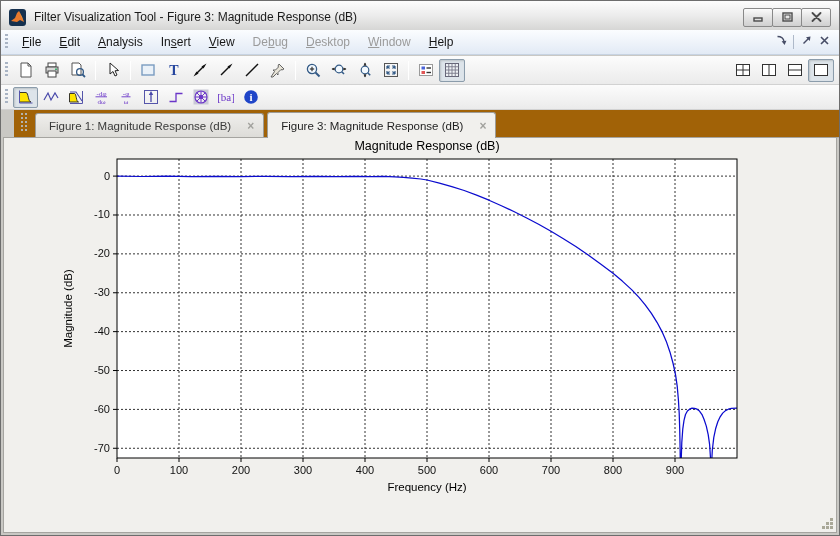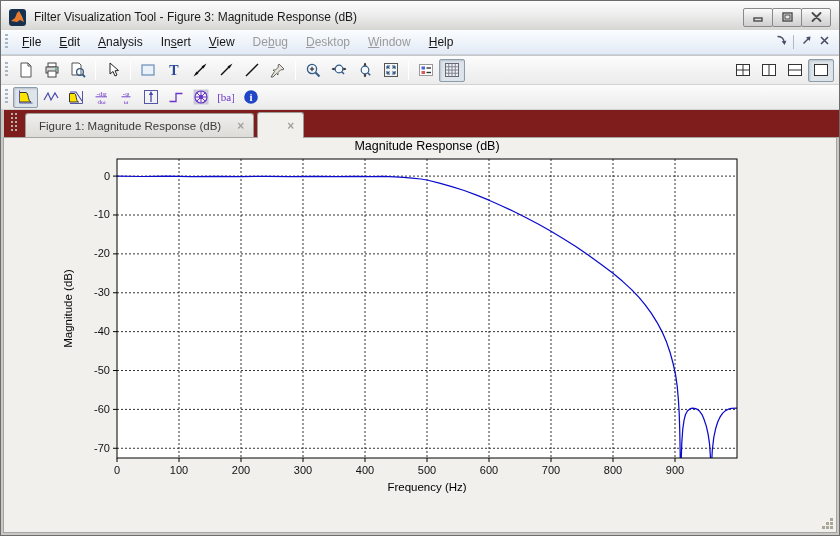--- a/index.html
+++ b/index.html
@@ -39,21 +39,21 @@
   #toolbar-analysis{top:85px;height:25px;}
   .tb-btn{width:26px;height:23px;display:flex;align-items:center;justify-content:center;
     border:1px solid transparent;border-radius:2px;flex:0 0 auto;}
   #toolbar-analysis .tb-btn{width:25px;height:21px;text-decoration:underline;}
   .tb-btn.pressed{background:#dde4ea;border:1px solid #8b9cab;
     box-shadow:inset 1px 1px 2px rgba(0,0,0,.15);}
   .tb-sep{width:1px;height:19px;background:#c3c3c3;border-right:1px solid #ffffff;
     margin:0 4px;flex:0 0 auto;}
   .tb-right{margin-left:auto;display:flex;}
   
-  .tabbar{position:absolute;left:4px;right:1px;top:110px;height:28px;background:#7f1d1d;
+  .tabbar{position:absolute;left:14px;right:1px;top:110px;height:28px;background:#a16207;
     border-bottom:1px solid #b1b0ac;display:flex;align-items:flex-end;padding:0 0 0 7px;}
   .tab-grip{width:6px;height:18px;margin:0 8px 3px 0;align-self:center;
     background:repeating-linear-gradient(180deg,#b3b2ae 0 2px,transparent 2px 4px),
                repeating-linear-gradient(180deg,#b3b2ae 0 2px,transparent 2px 4px);
     background-size:2px 100%,2px 100%;background-position:0 0,4px 0;background-repeat:no-repeat;}
   .tab{height:24px;display:flex;align-items:center;padding:0 9px 0 13px;margin-right:3px;
     border:1px solid #9d9c98;border-bottom:none;border-radius:3px 3px 0 0;
     font-size:11.5px;color:#3a3a3a;background:linear-gradient(#efeeec,#dddcd8);
     white-space:nowrap;cursor:default;}
   .tab.active{background:#f1f0ed;height:26px;margin-bottom:-1px;z-index:2;color:#1f1f1f;position:relative;}
@@ -408,20 +408,21 @@
   </div>
 
   <div class="tabbar">
     <div class="tab-grip"></div>
     <div id="tabs" style="display:flex;align-items:flex-end;">
         <div class="tab">
           <span>Figure 1: Magnitude Response (dB)</span>
           <span class="tab-close">×</span>
         </div>
         <div class="tab active">
+          <span>Figure 3: Magnitude Response (dB)</span>
           <span class="tab-close">×</span>
         </div>
       </div>
   </div>
 
   <div class="figure">
     <svg id="plot-svg" width="832" height="394">
         <rect x="113" y="21" width="620" height="299" fill="#ffffff"></rect>
         <line x1="175" y1="21" x2="175" y2="320" stroke="#333" stroke-width="1" stroke-dasharray="2,2"></line>
         <line x1="237" y1="21" x2="237" y2="320" stroke="#333" stroke-width="1" stroke-dasharray="2,2"></line>

